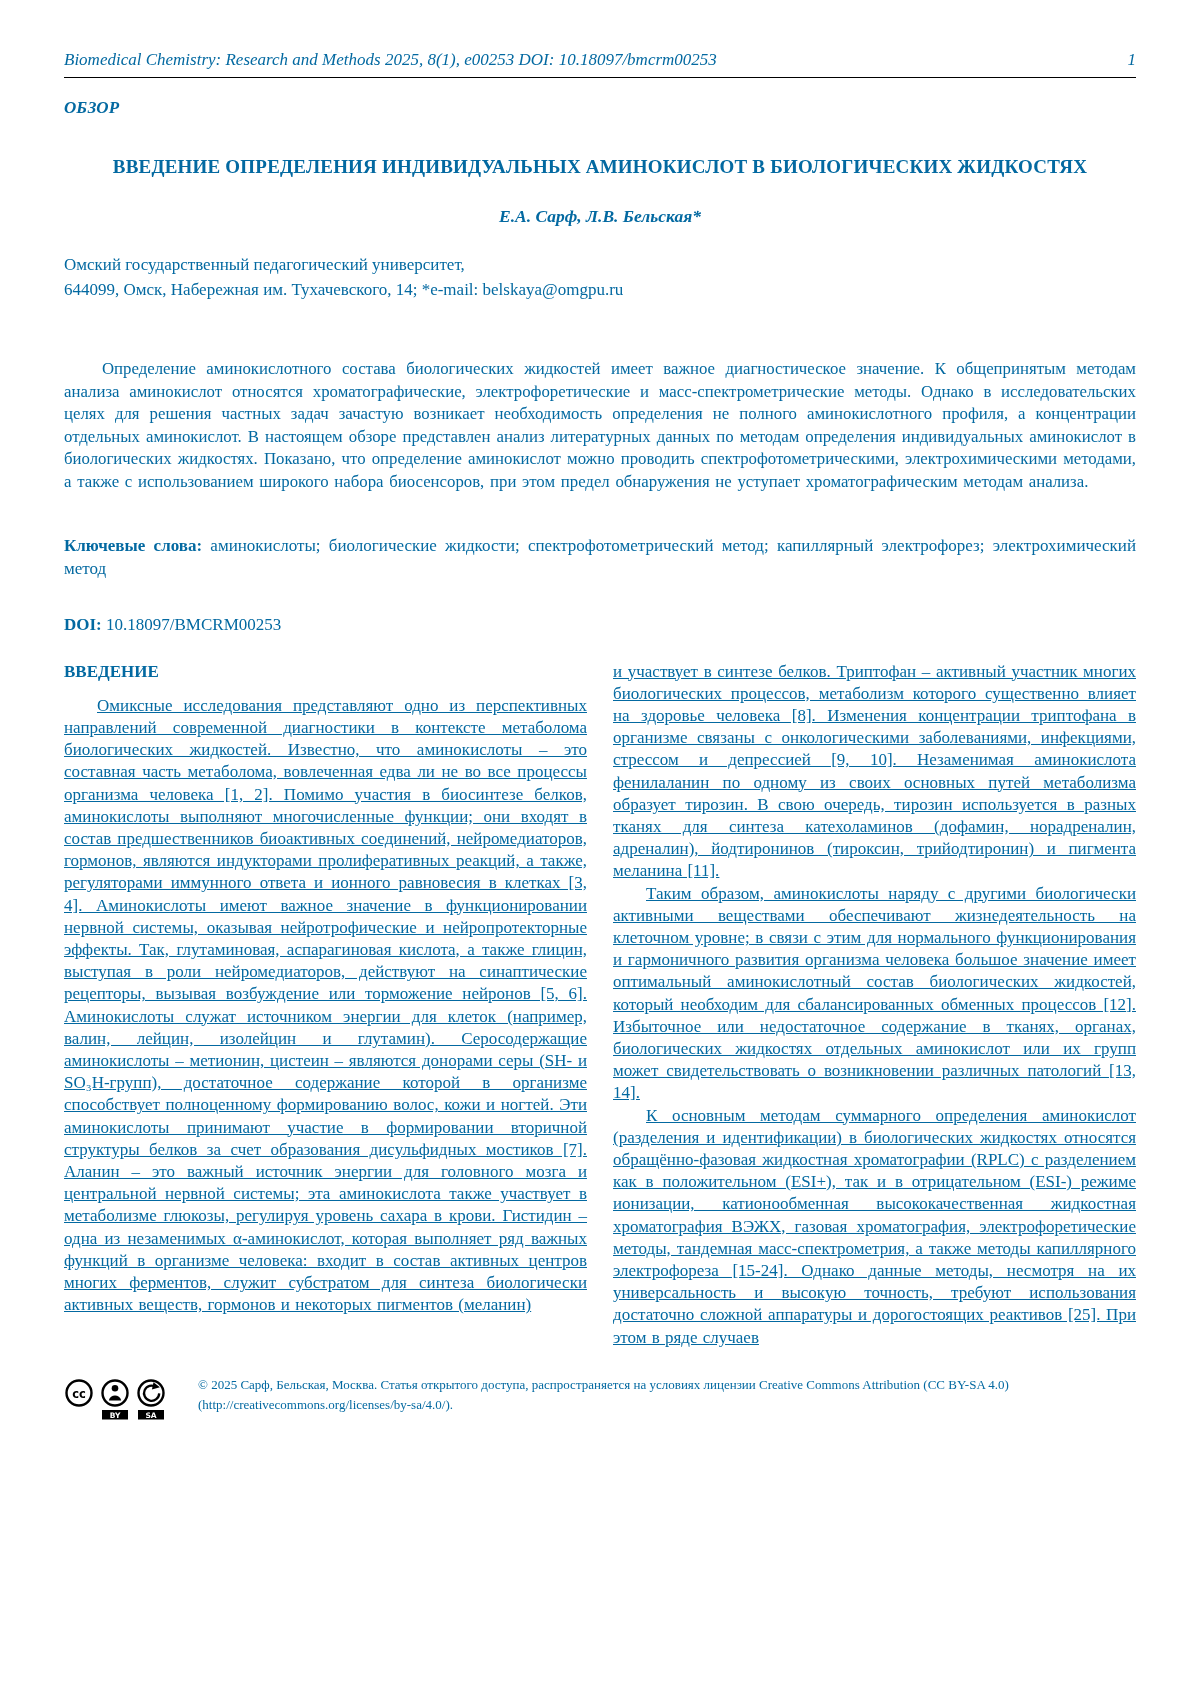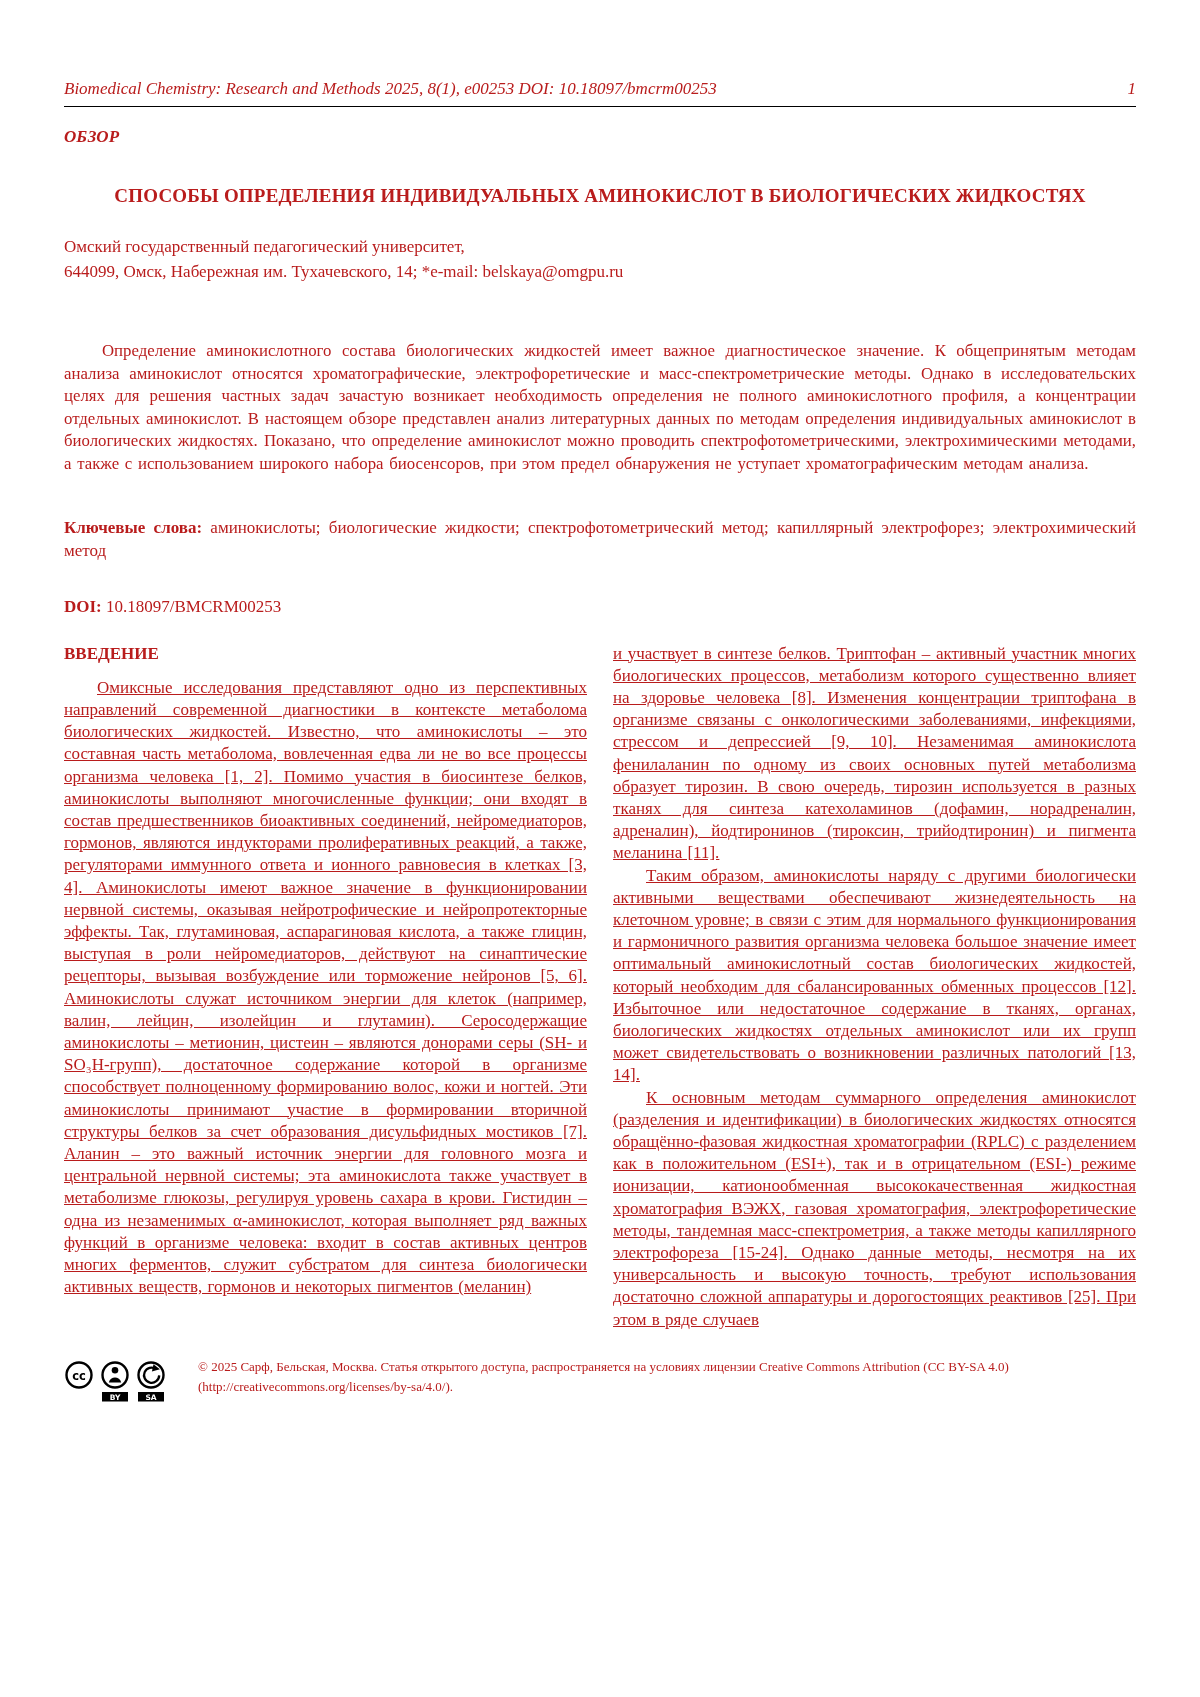--- a/index.html
+++ b/index.html
@@ -1,19 +1,19 @@
 <!DOCTYPE html>
 <html><head>
 <meta charset="utf-8">
 <style>
   * { margin:0; padding:0; box-sizing:border-box; }
   html,body { background:#ffffff; }
   .page {
-    width:1200px; height:1697px; margin:0 auto; background:#ffffff; color:#b91c1c;
-    padding:79px 64px 0 64px; position:relative; overflow:hidden;
+    width:1200px; height:1697px; margin:0 auto; background:#ffffff; color:#0369a1;
+    padding:50px 64px 0 64px; position:relative; overflow:hidden;
     font-family:"Liberation Serif","DejaVu Serif",serif;
   }
   .header {
     display:flex; justify-content:space-between; align-items:flex-end;
     font-style:italic; font-size:17px; padding-bottom:7px; border-bottom:1.6px solid #000;
   }
   .section-label { margin-top:20px; font-size:17px; font-weight:bold; font-style:italic; }
   .title { margin-top:36px; text-align:center; font-weight:bold; font-size:19px; line-height:26px; letter-spacing:.2px; }
   .authors { margin-top:26px; text-align:center; font-weight:bold; font-style:italic; font-size:17.5px; }
   .affiliation { margin-top:26px; text-align:left; font-size:17px; line-height:24.5px; }
@@ -42,22 +42,23 @@
 
 <div class="page">
 
   <div class="header">
     <span>Biomedical Chemistry: Research and Methods 2025, 8(1), e00253 DOI: 10.18097/bmcrm00253</span>
     <span>1</span>
   </div>
 
   <div class="section-label">ОБЗОР</div>
 
-  <h1 class="title">СПОСОБЫ ОПРЕДЕЛЕНИЯ ИНДИВИДУАЛЬНЫХ АМИНОКИСЛОТ В БИОЛОГИЧЕСКИХ ЖИДКОСТЯХ</h1>
+  <h1 class="title">ВВЕДЕНИЕ ОПРЕДЕЛЕНИЯ ИНДИВИДУАЛЬНЫХ АМИНОКИСЛОТ В БИОЛОГИЧЕСКИХ ЖИДКОСТЯХ</h1>
 
+  <div class="authors">Е.А. Сарф, Л.В. Бельская*</div>
 
   <div class="affiliation">
     <div>Омский государственный педагогический университет,</div>
     <div>644099, Омск, Набережная им. Тухачевского, 14; *e-mail: belskaya@omgpu.ru</div>
   </div>
 
   <p class="abstract">Определение аминокислотного состава биологических жидкостей имеет важное диагностическое значение. К общепринятым методам анализа аминокислот относятся хроматографические, электрофоретические и масс-спектрометрические методы. Однако в исследовательских целях для решения частных задач зачастую возникает необходимость определения не полного аминокислотного профиля, а концентрации отдельных аминокислот. В настоящем обзоре представлен анализ литературных данных по методам определения индивидуальных аминокислот в биологических жидкостях. Показано, что определение аминокислот можно проводить спектрофотометрическими, электрохимическими методами, а также с использованием широкого набора биосенсоров, при этом предел обнаружения не уступает хроматографическим методам анализа.</p>
 
   <p class="keywords"><b>Ключевые слова:</b>
     <span>аминокислоты; биологические жидкости; спектрофотометрический метод; капиллярный электрофорез; электрохимический метод</span></p>

